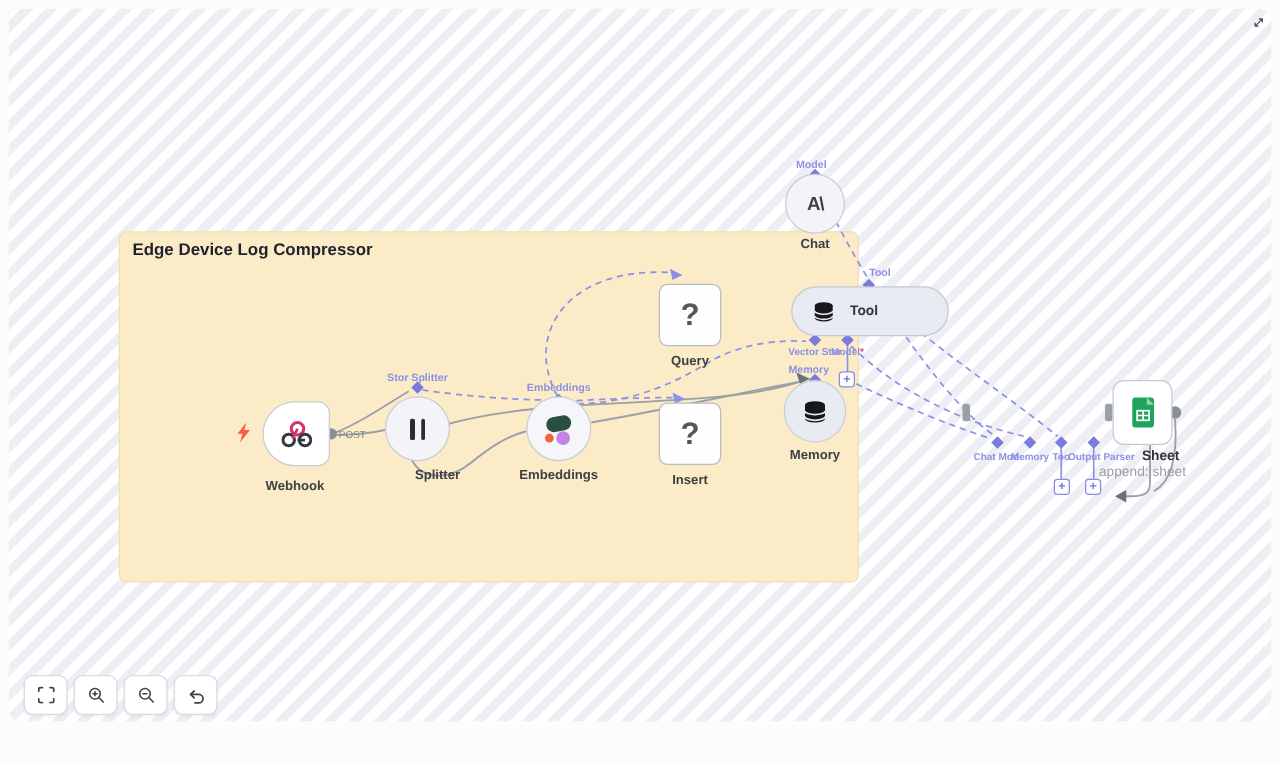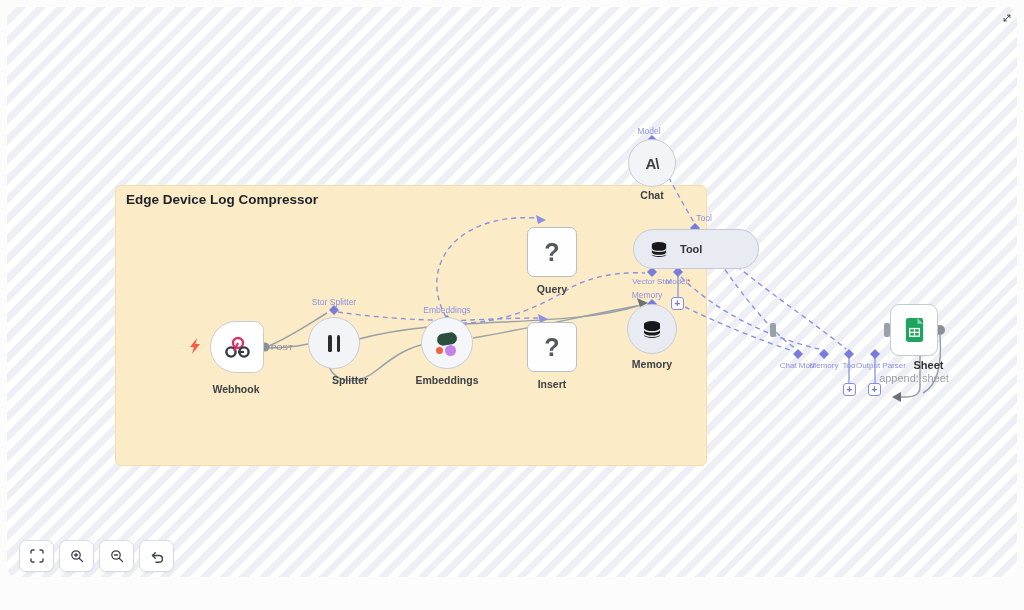--- a/index.html
+++ b/index.html
@@ -2,32 +2,32 @@
 <html><head>
 <meta charset="utf-8">
 <style>
   html,body{margin:0;padding:0;width:1024px;height:610px;background:#fcfcfd;
     font-family:"Liberation Sans","DejaVu Sans",sans-serif;overflow:hidden;}
   #stage{position:relative;width:1024px;height:610px;}
   #canvas{position:absolute;left:7px;top:7px;width:1010px;height:570px;border-radius:10px;
     background:repeating-linear-gradient(135deg,#ffffff 0 7px,#edeff4 7px 14px);overflow:hidden;}
   .abs{position:absolute;}
   
-  .group-box{position:absolute;left:108px;top:178px;width:590px;height:279px;background:#fbecc7;
+  .group-box{position:absolute;left:88px;top:178px;width:590px;height:279px;background:#fbecc7;
     border:1px solid #f2dfae;border-radius:6px;z-index:1;}
   .group-title{position:absolute;left:10px;top:6px;font-size:13.5px;font-weight:bold;color:#1d222c;}
   svg.layer{position:absolute;left:0;top:0;z-index:2;pointer-events:none;}
   
   .node{position:absolute;z-index:3;box-sizing:border-box;display:flex;align-items:center;justify-content:center;}
   .sq{background:#fefefe;border:1.5px solid #b9bdc7;border-radius:7px;}
   .circ{border-radius:50%;background:#f3f4f8;border:1.5px solid #c9ccd5;}
   .qmark{font-size:25px;font-weight:bold;color:#54575d;}
   .node-label{position:absolute;z-index:3;transform:translateX(-50%);font-size:10.5px;font-weight:600;
     color:#3e4045;white-space:nowrap;}
-  .conn-label{position:absolute;z-index:3;transform:translateX(-50%);font-size:8.5px;font-weight:400;
+  .conn-label{position:absolute;z-index:3;transform:translateX(-50%);font-size:8.5px;font-weight:700;
     color:#8d91e3;white-space:nowrap;}
   .port-label{position:absolute;z-index:3;font-size:8px;color:#83868c;white-space:nowrap;}
   .sub-label{position:absolute;z-index:3;transform:translateX(-50%);font-size:11px;color:#9b9ea5;white-space:nowrap;text-align:right;}
   .plusbox{position:absolute;z-index:3;width:13px;height:13px;border:1.3px solid #888ce0;border-radius:3px;
     background:#fdfdff;color:#7276d8;font-size:10px;font-weight:bold;display:flex;align-items:center;
     justify-content:center;line-height:1;box-sizing:border-box;}
   .bars{display:flex;gap:5px;}
   .bar{width:3.5px;height:17px;background:#2b2c30;border-radius:1.5px;}
   .anthropic{font-size:15px;font-weight:bold;color:#3c3f45;letter-spacing:-1px;}
   .req{color:#e23c3c;}

